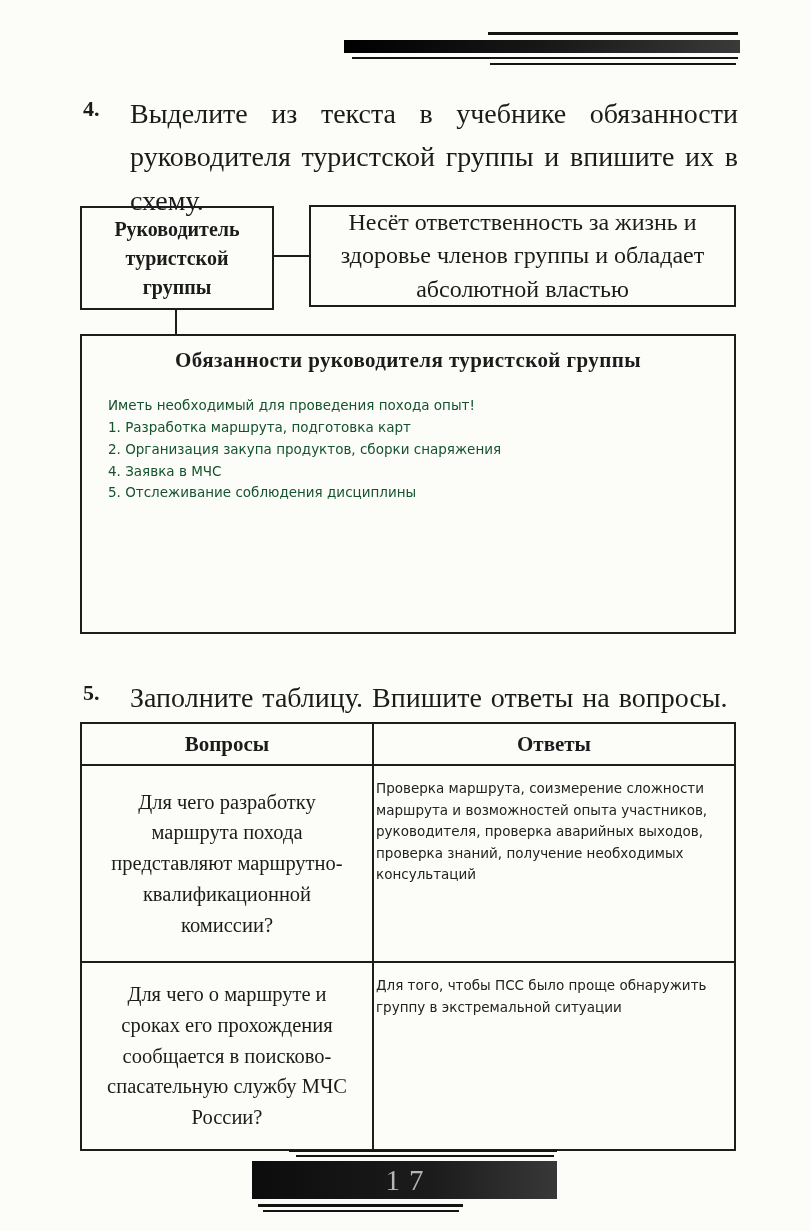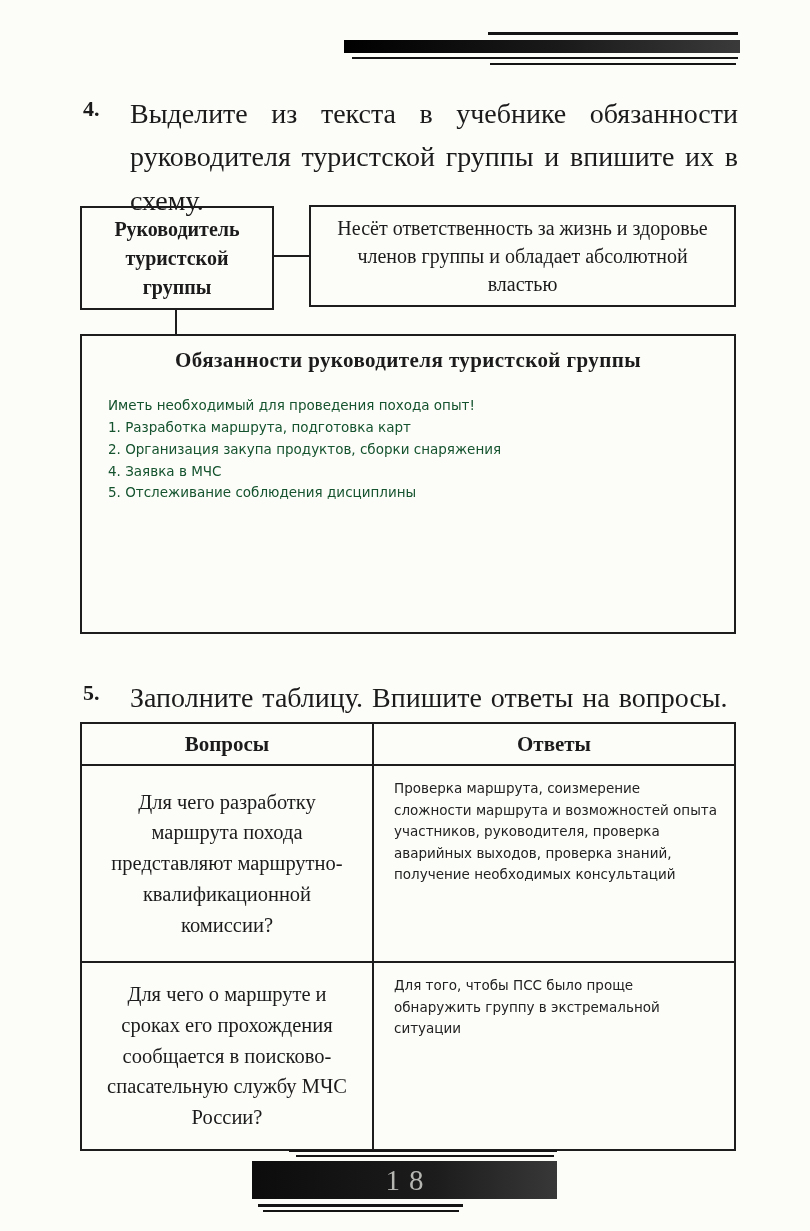--- a/index.html
+++ b/index.html
@@ -28,21 +28,21 @@
   
   .box { position:absolute; border:2px solid #1d1d1d; }
   .leader-box {
     left:80px; top:206px; width:194px; height:104px;
     display:flex; align-items:center; justify-content:center; text-align:center;
     font-weight:bold; font-size:20px; line-height:1.45; padding:10px;
   }
   .resp-box {
     left:309px; top:205px; width:427px; height:102px;
     display:flex; align-items:center; justify-content:center; text-align:center;
-    font-size:20px; line-height:1.4; padding:4px 10px;
+    font-size:24px; line-height:1.4; padding:4px 10px;
   }
   .conn-h { position:absolute; left:274px; top:255px; width:35px; height:2px; background:#1d1d1d; }
   .conn-v { position:absolute; left:175px; top:310px; width:2px; height:24px; background:#1d1d1d; }
   .duties-box { left:80px; top:334px; width:656px; height:300px; }
   .duties-title {
     margin-top:12px; text-align:center;
     font-weight:bold; font-size:21px; letter-spacing:.4px;
   }
   .duties-body {
     margin:22px 22px 0 26px;
@@ -61,21 +61,21 @@
   .qa-table th {
     height:42px; font-size:21px; font-weight:bold; text-align:center; vertical-align:middle;
   }
   .row1 { height:197px; }
   .row2 { height:188px; }
   .q-cell {
     text-align:center; vertical-align:middle;
     font-size:20.5px; line-height:1.5; padding:2px 14px;
   }
   .a-cell {
-    vertical-align:top; padding:12px 16px 10px 20px;
+    vertical-align:top; padding:12px 16px 10px 2px;
     font-family:"DejaVu Sans", sans-serif;
     font-size:13.5px; line-height:1.6; color:#222; text-align:left;margin-left:18px;
   }
 
   
   .b-line1 { left:289px; top:1150px; width:268px; height:2px; }
   .b-line2 { left:296px; top:1155px; width:258px; height:2px; }
   .b-bar {
     position:absolute; left:252px; top:1161px; width:305px; height:38px;
     background:linear-gradient(to right,#0c0c0c 0%,#1c1c1c 60%,#383838 100%);
@@ -145,18 +145,18 @@
       <tr class="row2">
         <td class="q-cell">Для чего о маршруте и сроках его прохождения сообщается в поисково-спасательную службу МЧС России?</td>
         <td class="a-cell">Для того, чтобы ПСС было проще обнаружить группу в экстремальной ситуации</td>
       </tr>
     </tbody>
   </table>
 
   <div class="decor b-line1"></div>
   <div class="decor b-line2"></div>
   <div class="b-bar">
-    <span class="page-num">18</span>
+    <span class="page-num">17</span>
   </div>
   <div class="decor b-line3"></div>
   <div class="decor b-line4"></div>
 
 </div>
 
 </body></html>

